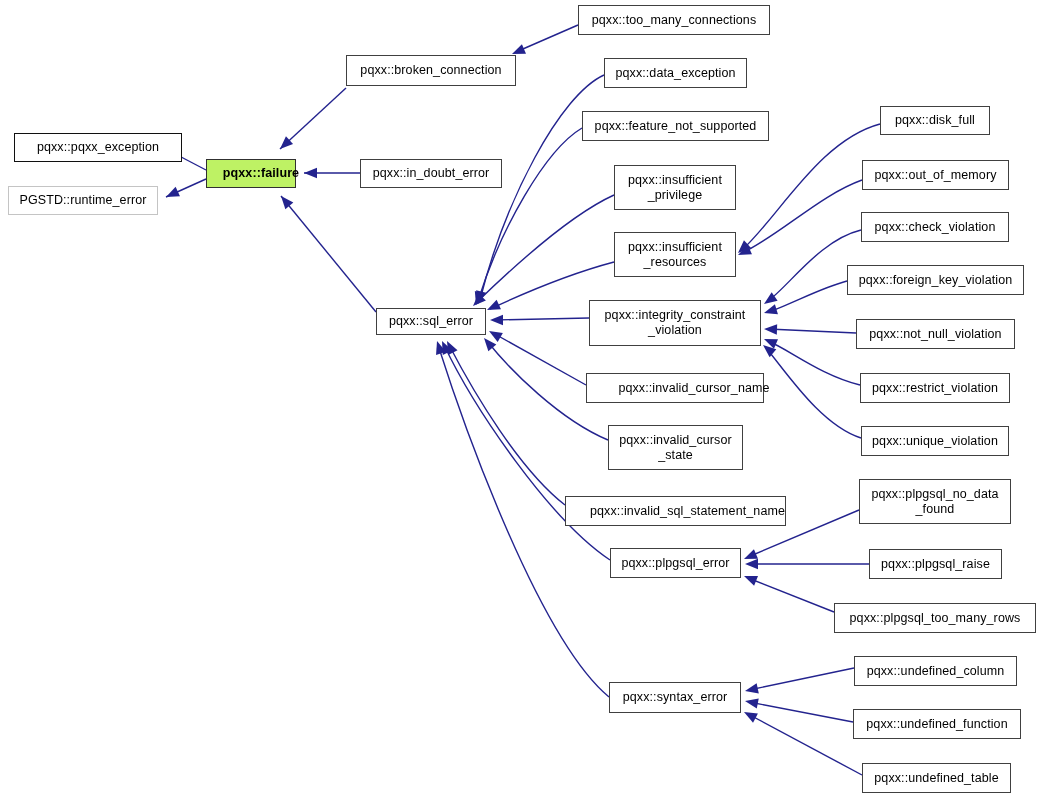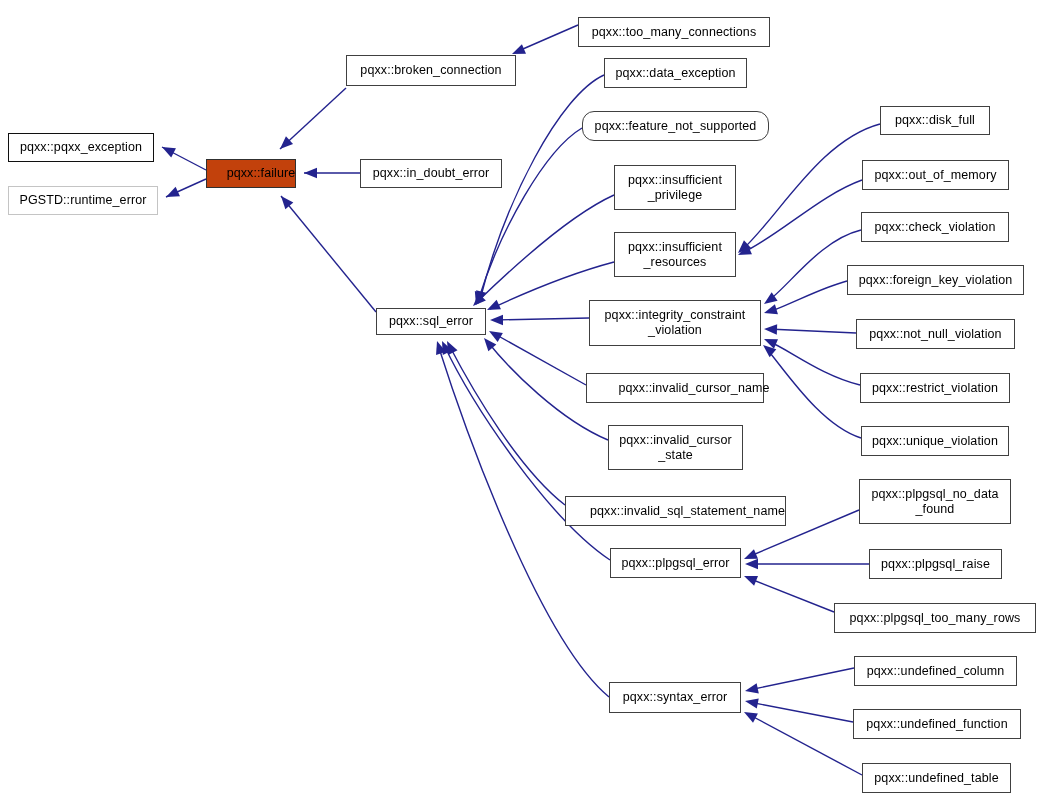--- a/index.html
+++ b/index.html
@@ -36,23 +36,23 @@
     color: #000000;
     font-size: 12.5px;
     line-height: 15px;
     letter-spacing: 0.1px;
     white-space: pre-line;
     z-index: 5;
     cursor: pointer;
     user-select: none;
   }
   .node.focus {
-    background: #c2410c;
+    background: #bef264;
     border: 1px solid #303030;
-    font-weight: normal;
+    font-weight: bold;
     cursor: default;
     padding-left: 20px;
   }
   .node.external {
     border: 1px solid #c4c4c4;
   }
   .node.link-strong {
     border: 1px solid #101010;
   }
 </style>
@@ -116,29 +116,29 @@
       <polygon points="0,0 -13,-5.2 -13,5.2" fill="#23238e" transform="translate(744,576) rotate(202)"></polygon>
       <path d="M 854,668 L 749,690" fill="none" stroke="#23238e" stroke-width="1.4"></path>
       <polygon points="0,0 -13,-5.2 -13,5.2" fill="#23238e" transform="translate(745,691) rotate(168)"></polygon>
       <path d="M 853,722 L 749,702" fill="none" stroke="#23238e" stroke-width="1.4"></path>
       <polygon points="0,0 -13,-5.2 -13,5.2" fill="#23238e" transform="translate(745,701) rotate(191)"></polygon>
       <path d="M 862,775 L 748,714" fill="none" stroke="#23238e" stroke-width="1.4"></path>
       <polygon points="0,0 -13,-5.2 -13,5.2" fill="#23238e" transform="translate(744,712) rotate(208)"></polygon>
     </svg>
 
   <div id="node-layer">
-      <div class="node link-strong" title="pqxx::pqxx_exception" style="left: 8px; top: 133px; width: 146px; height: 29px; align-items: center;"><span>pqxx::pqxx_exception</span></div>
+      <div class="node link-strong" title="pqxx::pqxx_exception" style="left: 14px; top: 133px; width: 168px; height: 29px; align-items: center;"><span>pqxx::pqxx_exception</span></div>
       <div class="node external" title="PGSTD::runtime_error" style="left: 8px; top: 186px; width: 150px; height: 29px;"><span>PGSTD::runtime_error</span></div>
       <div class="node focus" title="pqxx::failure" style="left: 206px; top: 159px; width: 90px; height: 29px;"><span>pqxx::failure</span></div>
       <div class="node" title="pqxx::broken_connection" style="left: 346px; top: 55px; width: 170px; height: 31px;"><span>pqxx::broken_connection</span></div>
       <div class="node" title="pqxx::in_doubt_error" style="left: 360px; top: 159px; width: 142px; height: 29px;"><span>pqxx::in_doubt_error</span></div>
-      <div class="node" title="pqxx::too_many_connections" style="left: 578px; top: 5px; width: 192px; height: 30px; margin-top: 12px;"><span>pqxx::too_many_connections</span></div>
+      <div class="node" title="pqxx::too_many_connections" style="left: 578px; top: 5px; width: 192px; height: 30px;"><span>pqxx::too_many_connections</span></div>
       <div class="node" title="pqxx::sql_error" style="left: 376px; top: 308px; width: 110px; height: 27px;"><span>pqxx::sql_error</span></div>
       <div class="node" title="pqxx::data_exception" style="left: 604px; top: 58px; width: 143px; height: 30px;"><span>pqxx::data_exception</span></div>
-      <div class="node" title="pqxx::feature_not_supported" style="left: 582px; top: 111px; width: 187px; height: 30px; border-radius: 12px;"><span>pqxx::feature_not_supported</span></div>
+      <div class="node" title="pqxx::feature_not_supported" style="left: 582px; top: 111px; width: 187px; height: 30px;"><span>pqxx::feature_not_supported</span></div>
       <div class="node" title="pqxx::insufficient_privilege" style="left: 614px; top: 165px; width: 122px; height: 45px;"><span>pqxx::insufficient
 _privilege</span></div>
       <div class="node" title="pqxx::insufficient_resources" style="left: 614px; top: 232px; width: 122px; height: 45px;"><span>pqxx::insufficient
 _resources</span></div>
       <div class="node" title="pqxx::integrity_constraint_violation" style="left: 589px; top: 300px; width: 172px; height: 46px;"><span>pqxx::integrity_constraint
 _violation</span></div>
       <div class="node" title="pqxx::invalid_cursor_name" style="left: 586px; top: 373px; width: 178px; height: 30px; padding-left: 38px;"><span>pqxx::invalid_cursor_name</span></div>
       <div class="node" title="pqxx::invalid_cursor_state" style="left: 608px; top: 425px; width: 135px; height: 45px;"><span>pqxx::invalid_cursor
 _state</span></div>
       <div class="node" title="pqxx::invalid_sql_statement_name" style="left: 565px; top: 496px; width: 221px; height: 30px; justify-content: flex-end;"><span>pqxx::invalid_sql_statement_name</span></div>

